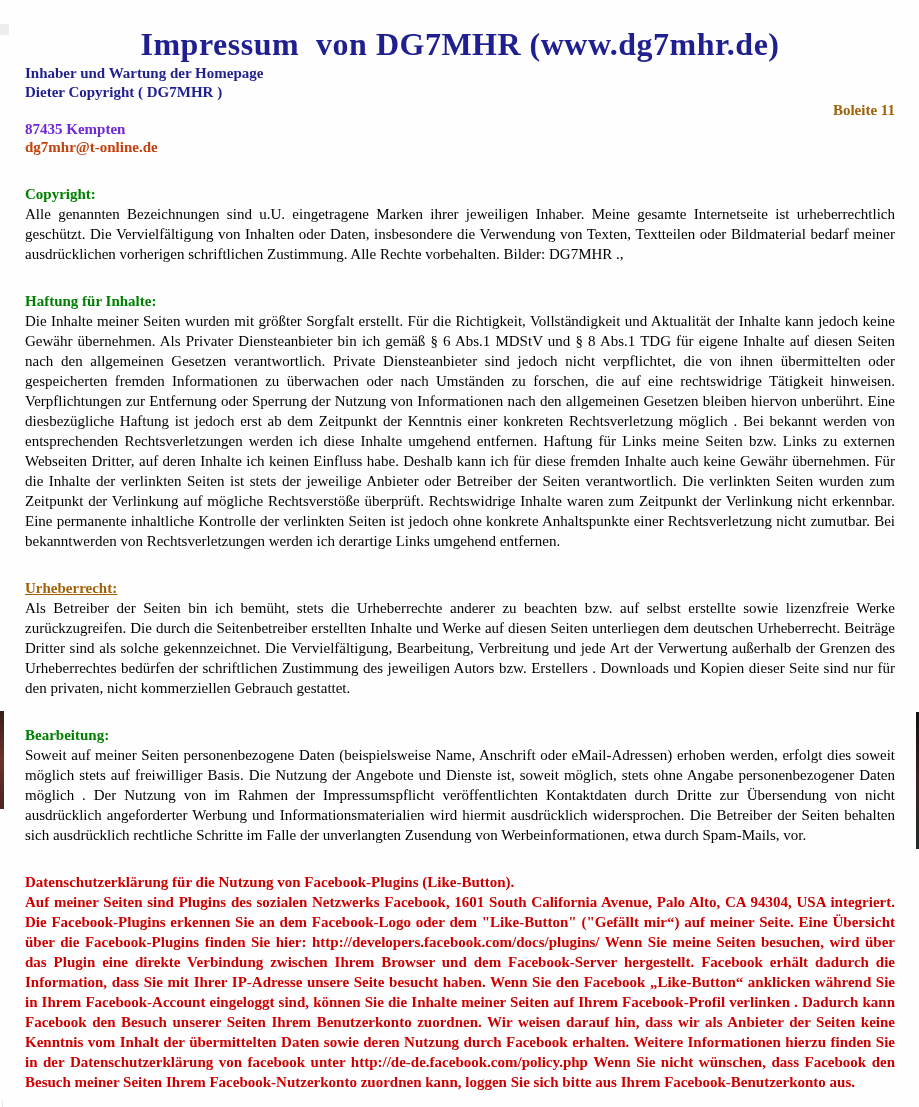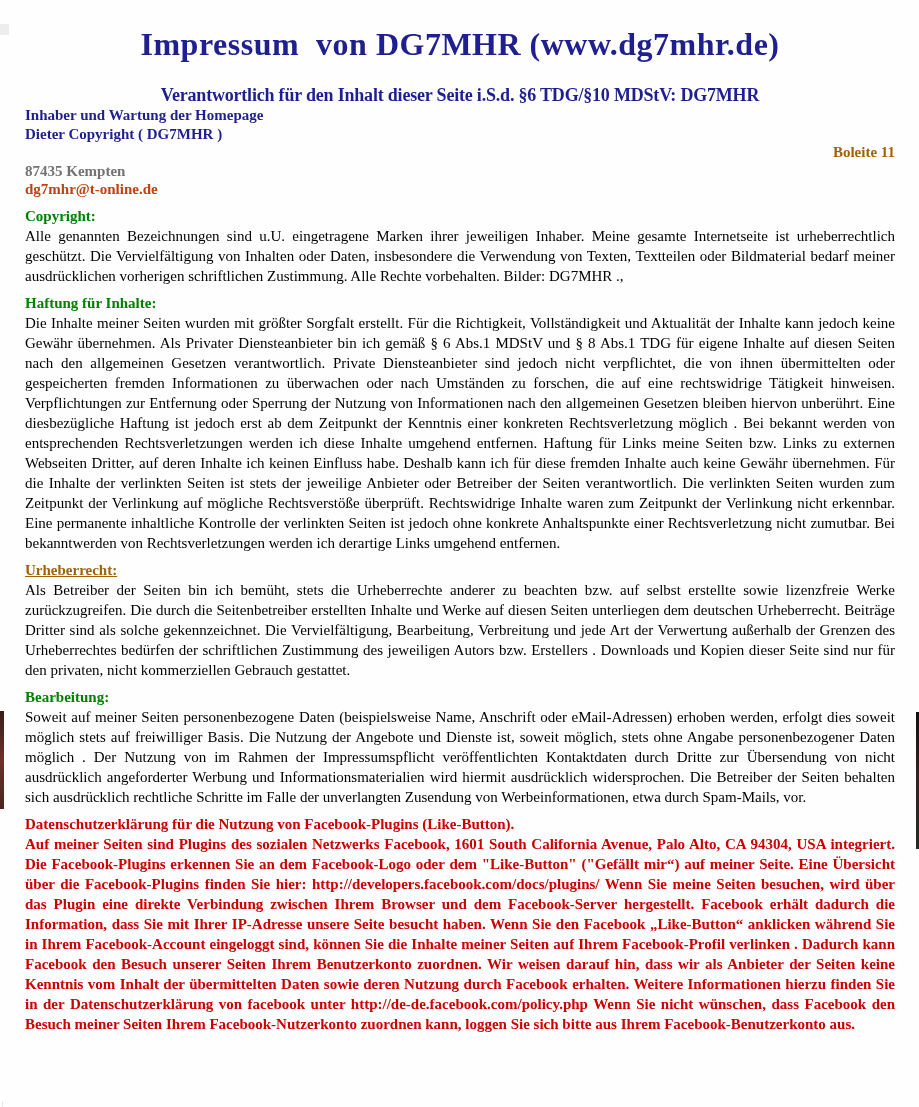--- a/index.html
+++ b/index.html
@@ -32,21 +32,21 @@
     font-size: 18px;
     line-height: 22px;
     font-weight: bold;
     letter-spacing: -0.2px;
   }
   .contact {
     font-weight: bold;
     font-size: 15px;
     line-height: 18.5px;
   }
-  section { margin-top: 7px; }
+  section { margin-top: 27px; }
   .sec-heading {
     font-weight: bold;
     font-size: 15px;
     line-height: 20px;
   }
   p.sec-body {
     margin: 0;
     font-size: 15px;
     line-height: 20px;
     text-align: justify;
@@ -74,27 +74,26 @@
     background: #ededef;
   }
 </style>
 </head>
 <body>
 
 <div class="page">
 
   <h1 class="title" style="color: rgb(31, 31, 143); text-align: center;">Impressum  von DG7MHR (www.dg7mhr.de)</h1>
 
-  <h2 class="subtitle" style="color: rgb(31, 31, 143);">Verantwortlich für den Inhalt dieser Seite i.S.d. §6 TDG/§10 MDStV: DG7MHR</h2>
 
   <div class="contact">
     <div style="color: rgb(31, 31, 143);">Inhaber und Wartung der Homepage</div>
     <div style="color: rgb(31, 31, 143);">Dieter Copyright ( DG7MHR )</div>
     <div style="color: #a16207; text-align: right;">Boleite 11</div>
-    <div style="color: #737373;">87435 Kempten</div>
+    <div style="color: #6d28d9;">87435 Kempten</div>
     <div style="color: #c2410c;">dg7mhr@t-online.de</div>
   </div>
 
   <section>
     <div class="sec-heading" style="color: rgb(0, 128, 0);">Copyright:</div>
     <p class="sec-body" style="color: rgb(0, 0, 0);">Alle genannten Bezeichnungen sind u.U.  eingetragene Marken ihrer jeweiligen Inhaber. Meine gesamte Internetseite ist urheberrechtlich geschützt. Die Vervielfältigung von Inhalten oder Daten, insbesondere die Verwendung von Texten, Textteilen oder Bildmaterial bedarf meiner  ausdrücklichen vorherigen schriftlichen Zustimmung. Alle Rechte vorbehalten. Bilder: DG7MHR .,</p>
   </section>
 
   <section>
     <div class="sec-heading" style="color: rgb(0, 128, 0);">Haftung für Inhalte:</div>

